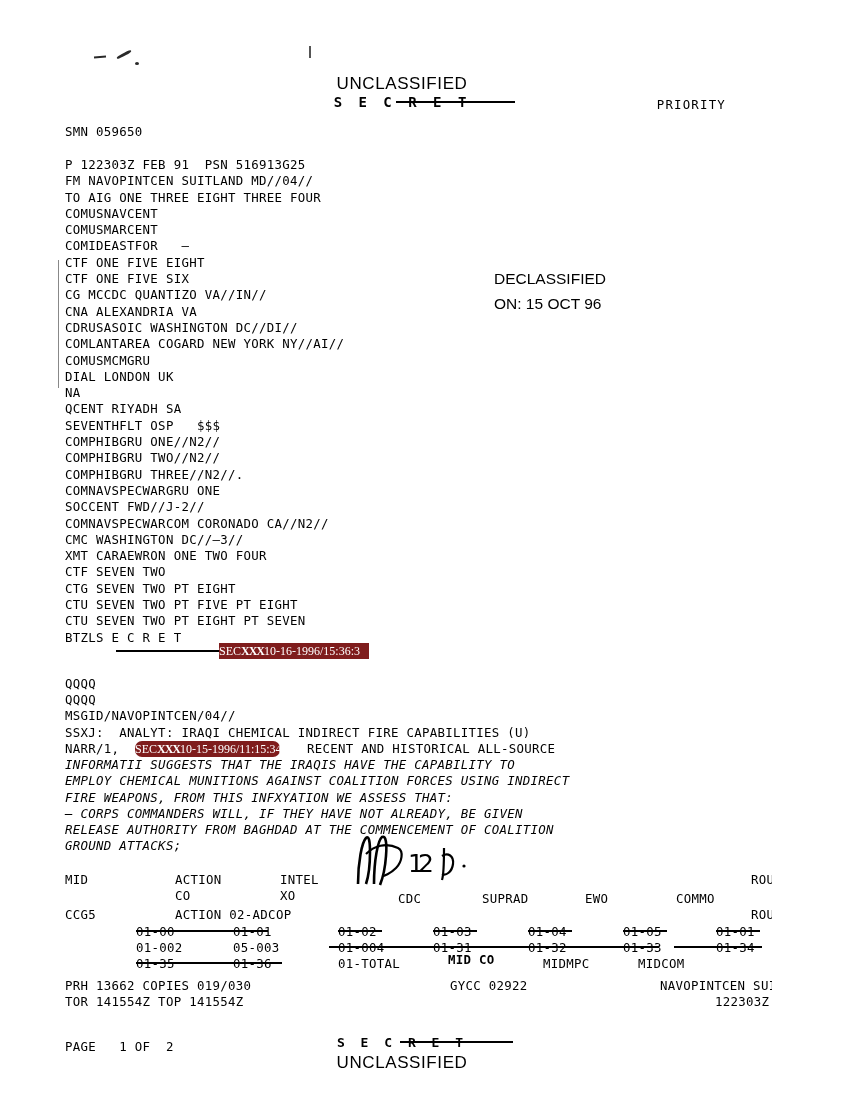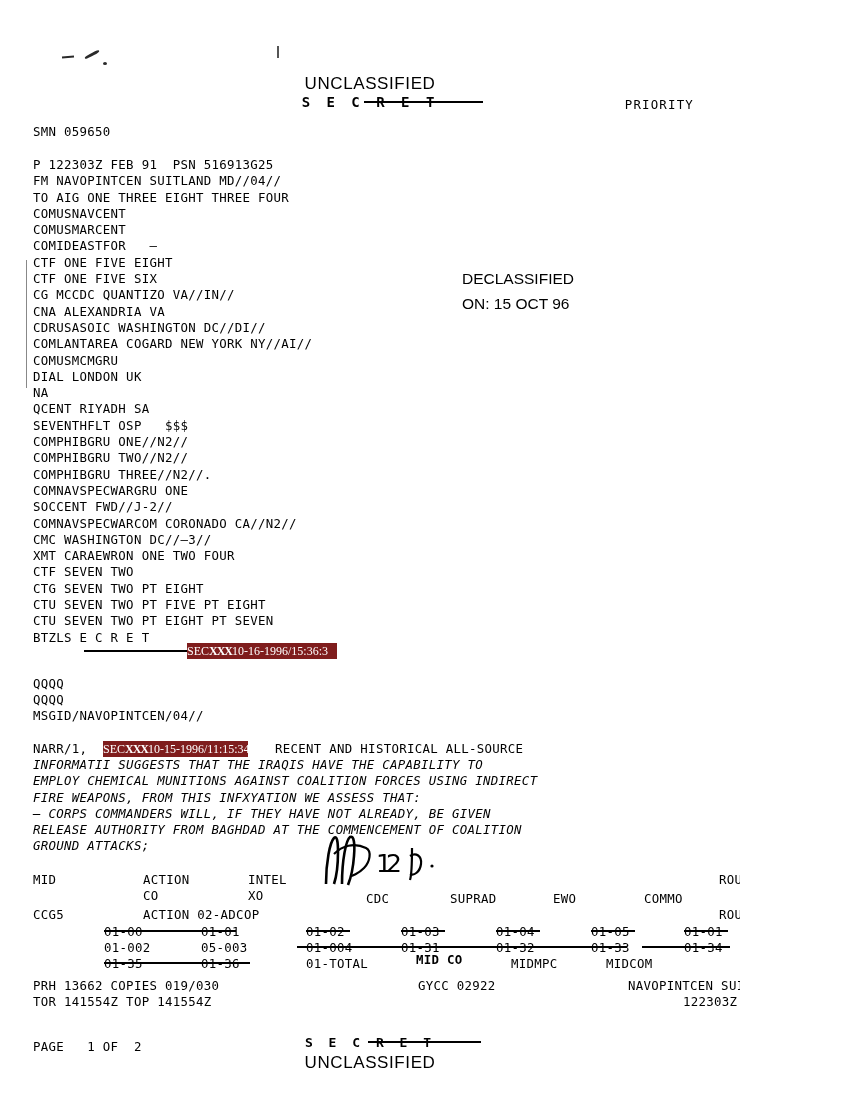--- a/index.html
+++ b/index.html
@@ -12,20 +12,21 @@
     height: 1097px;
     position: relative;
     font-family: "DejaVu Sans Mono", monospace;
     color: #000000;
   }
   .page {
     position: relative;
     width: 740px;
     height: 1097px;
     overflow: hidden;
+    margin-left: 32px;
   }
   .mono {
     font-family: "DejaVu Sans Mono", monospace;
     font-size: 12.4px;
     line-height: 16.3px;
     letter-spacing: 0.3px;
     white-space: pre;
   }
 
   
@@ -119,21 +120,21 @@
     line-height: 14px;
     letter-spacing: 0;
     white-space: nowrap;
     overflow: hidden;
   }
   .redaction .xxx {
     letter-spacing: -1px;
     font-weight: bold;
   }
   .red1 { left: 187px; top: 643px; width: 150px; height: 15px; padding-top: 1px; }
-  .red2 { left: 103px; top: 741px; width: 145px; height: 15px; padding-top: 1px; }
+  .red2 { left: 103px; top: 741px; width: 145px; height: 15px; padding-top: 1px; border-radius: 7px; }
 
   
   .btzl-strike {
     position: absolute;
     left: 84px; top: 650px;
     width: 103px; height: 2px;
     background: #000;
   }
 
   
@@ -251,20 +252,21 @@
   <div class="redaction red1"><span>SEC</span><span class="xxx">XXX</span><span>10-16-1996/15:36:3</span></div>
 
   <div class="declass">
     <div>DECLASSIFIED</div>
     <div>ON: 15 OCT 96</div>
   </div>
 
   <div class="mono" style="position:absolute; left:33px; top:676px;">QQQQ</div>
   <div class="mono" style="position:absolute; left:33px; top:692px;">QQQQ</div>
   <div class="mono" style="position:absolute; left:33px; top:708px;">MSGID/NAVOPINTCEN/04//</div>
+  <div class="mono" style="position:absolute; left:33px; top:725px;">SSXJ:  ANALYT: IRAQI CHEMICAL INDIRECT FIRE CAPABILITIES (U)</div>
   <div class="mono" style="position:absolute; left:33px; top:741px;">NARR/1,</div>
   <div class="mono" style="position:absolute; left:256px; top:741px;padding-left:19px;">RECENT AND HISTORICAL ALL-SOURCE</div>
 
   <div class="redaction red2"><span>SEC</span><span class="xxx">XXX</span><span>10-15-1996/11:15:34</span></div>
 
   <div class="mono" style="position:absolute; left:33px; top:757px;font-style:italic;">INFORMATII SUGGESTS THAT THE IRAQIS HAVE THE CAPABILITY TO
 EMPLOY CHEMICAL MUNITIONS AGAINST COALITION FORCES USING INDIRECT
 FIRE WEAPONS, FROM THIS INFXYATION WE ASSESS THAT:
 — CORPS COMMANDERS WILL, IF THEY HAVE NOT ALREADY, BE GIVEN
 RELEASE AUTHORITY FROM BAGHDAD AT THE COMMENCEMENT OF COALITION

